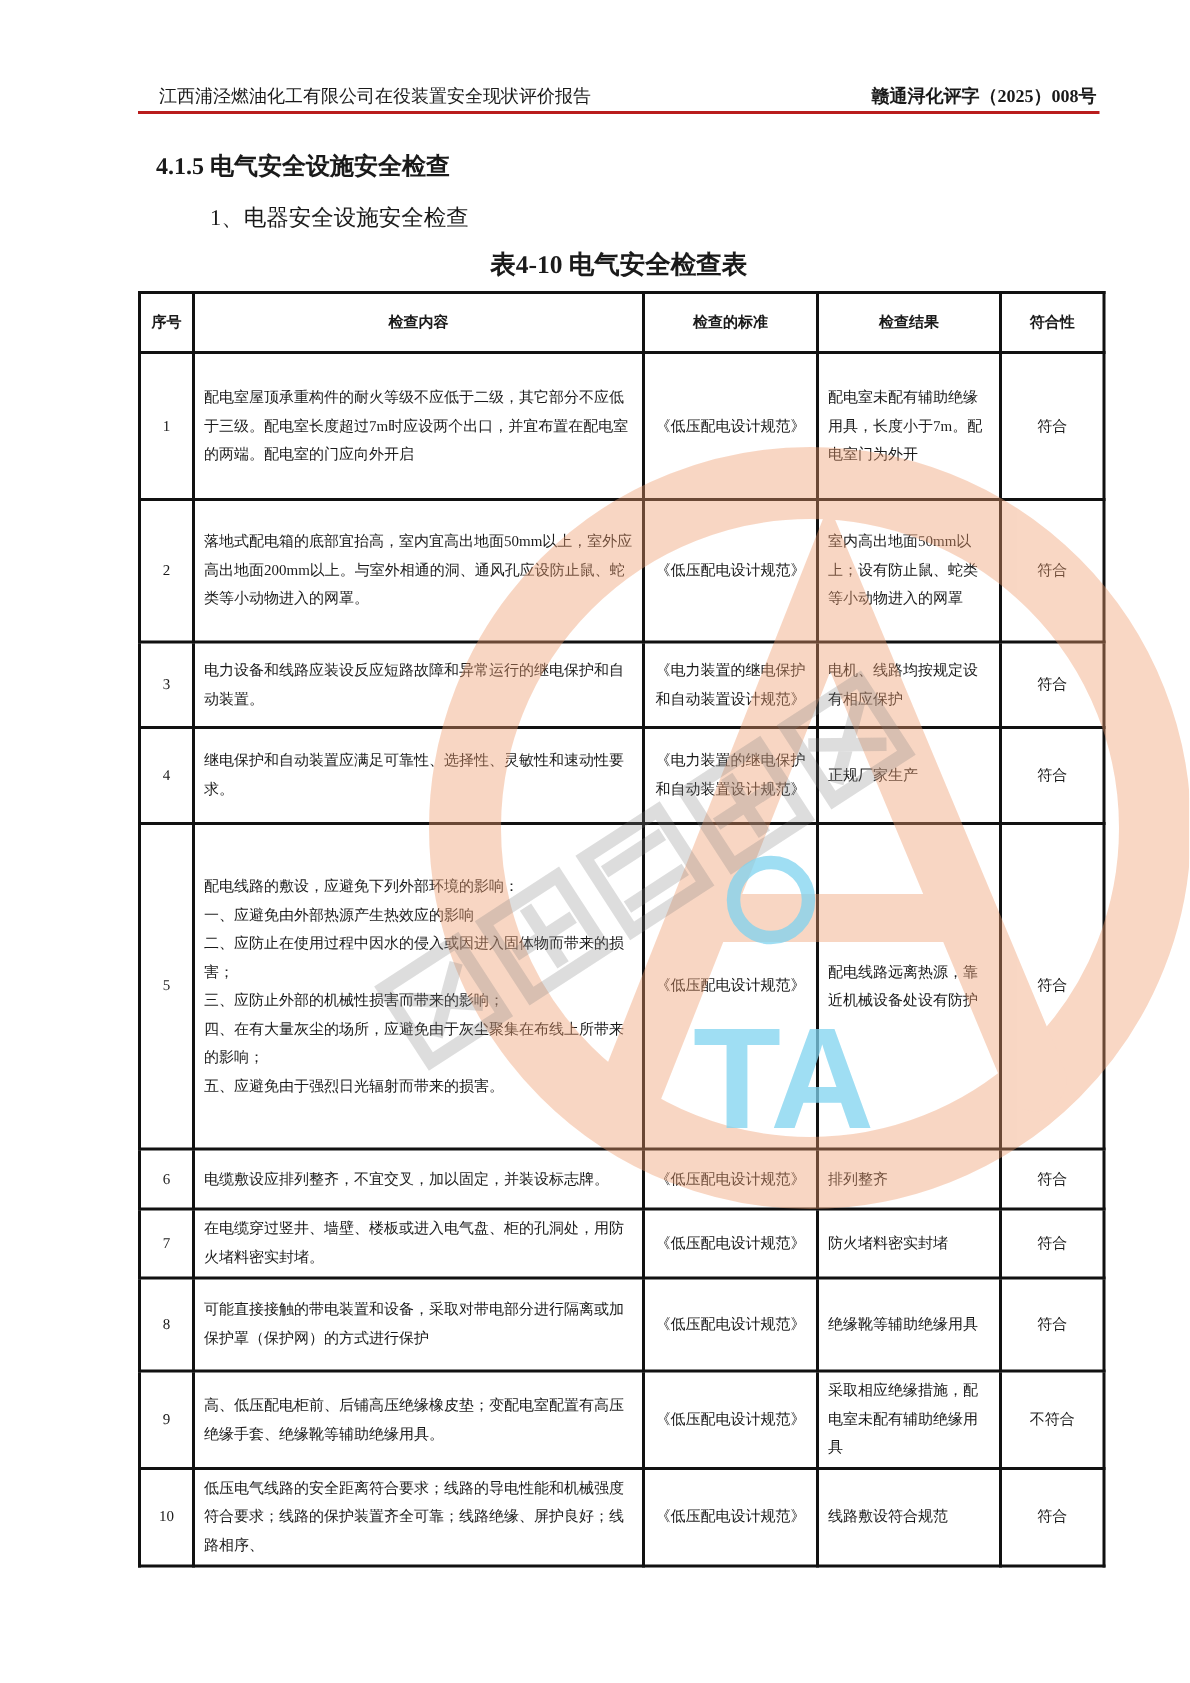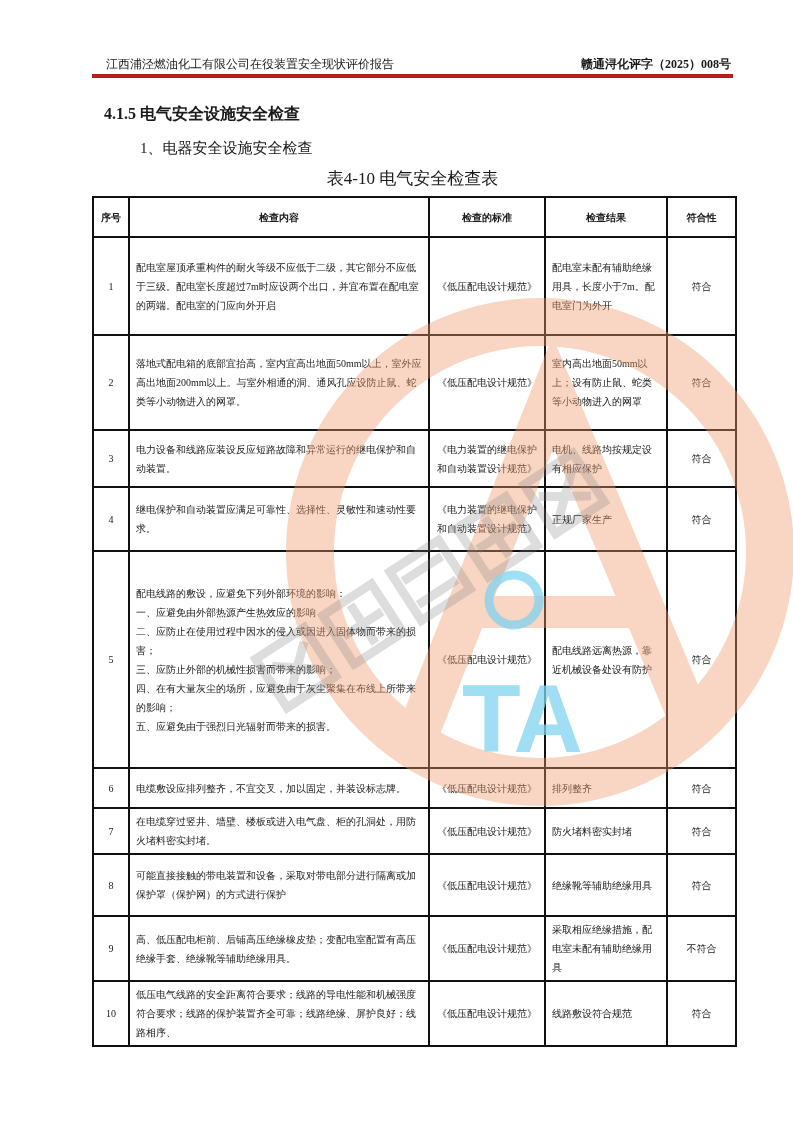--- a/index.html
+++ b/index.html
@@ -12,21 +12,21 @@
     font-family: "Liberation Serif", serif;
     color: #1a1a1a;
     overflow: hidden;
   }
   .content { position: relative; z-index: 1; padding: 56px 60px 0 92px; }
 
   .header {
     display: flex;
     justify-content: space-between;
     align-items: flex-end;
-    border-bottom: 4px solid #b91c1c;
+    border-bottom: 2px solid #b91c1c;
     padding: 0 2px 2px 14px;
     font-size: 12px;
     line-height: 16px;
   }
   .header .hdr-left { font-weight: normal; }
   .header .hdr-right { font-weight: bold; }
 
   .section-heading {
     margin: 25px 0 0 12px;
     font-size: 16px;
@@ -36,21 +36,21 @@
   .list-heading {
     margin: 13px 0 0 48px;
     font-size: 15px;
     font-weight: normal;
     line-height: 21px;
   }
   .table-title {
     width: 641px;
     text-align: center;
     font-size: 17px;
-    font-weight: normal;
+    font-weight: bold;
     margin: 9px 0 6px 0;
     line-height: 22px;
   }
 
   table.inspection {
     border-collapse: collapse;
     table-layout: fixed;
     width: 643px;
     font-size: 10px;
   }

